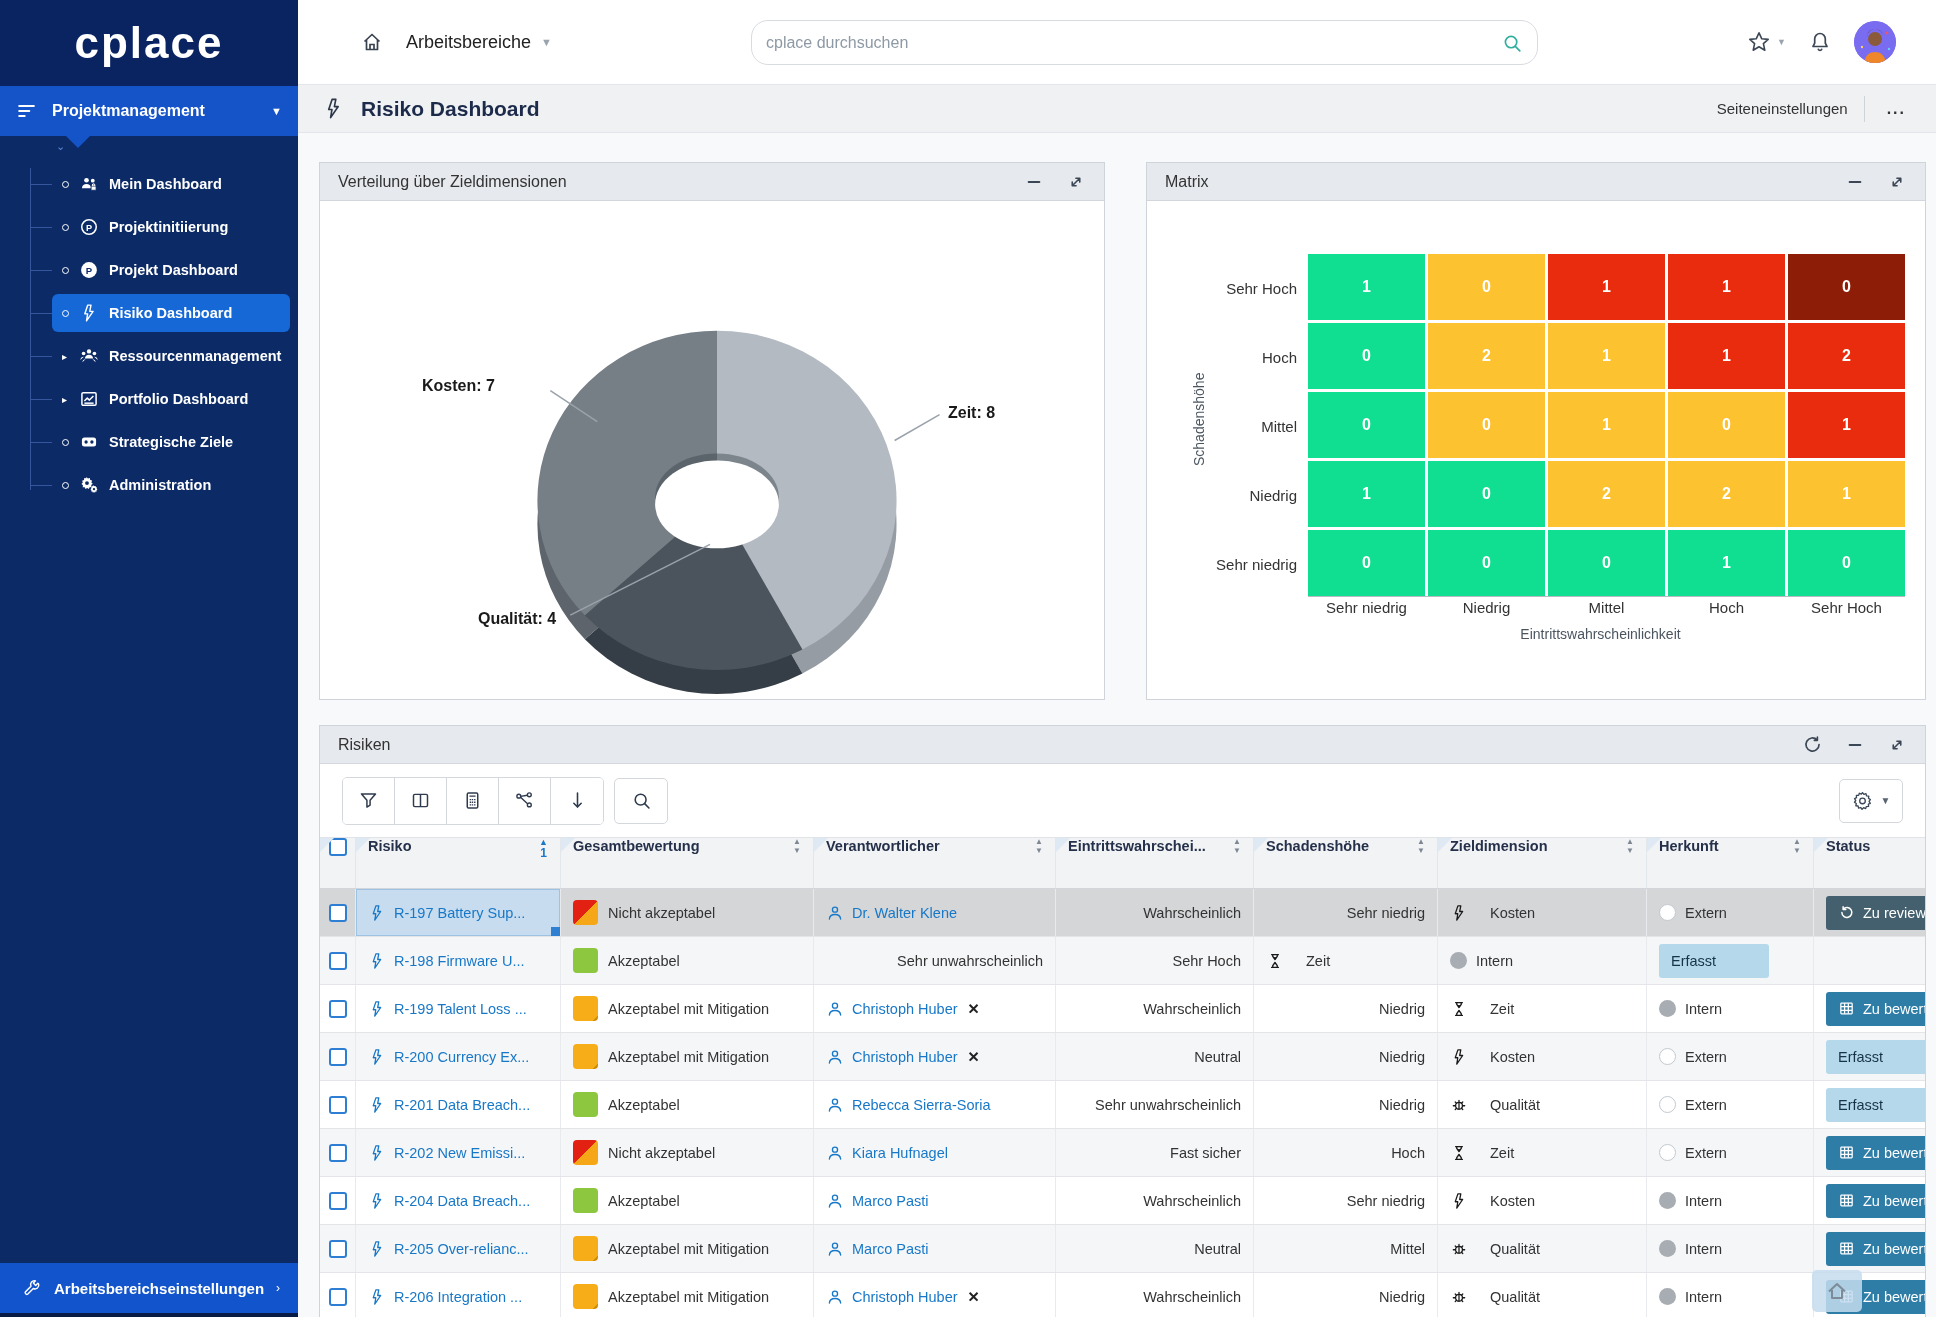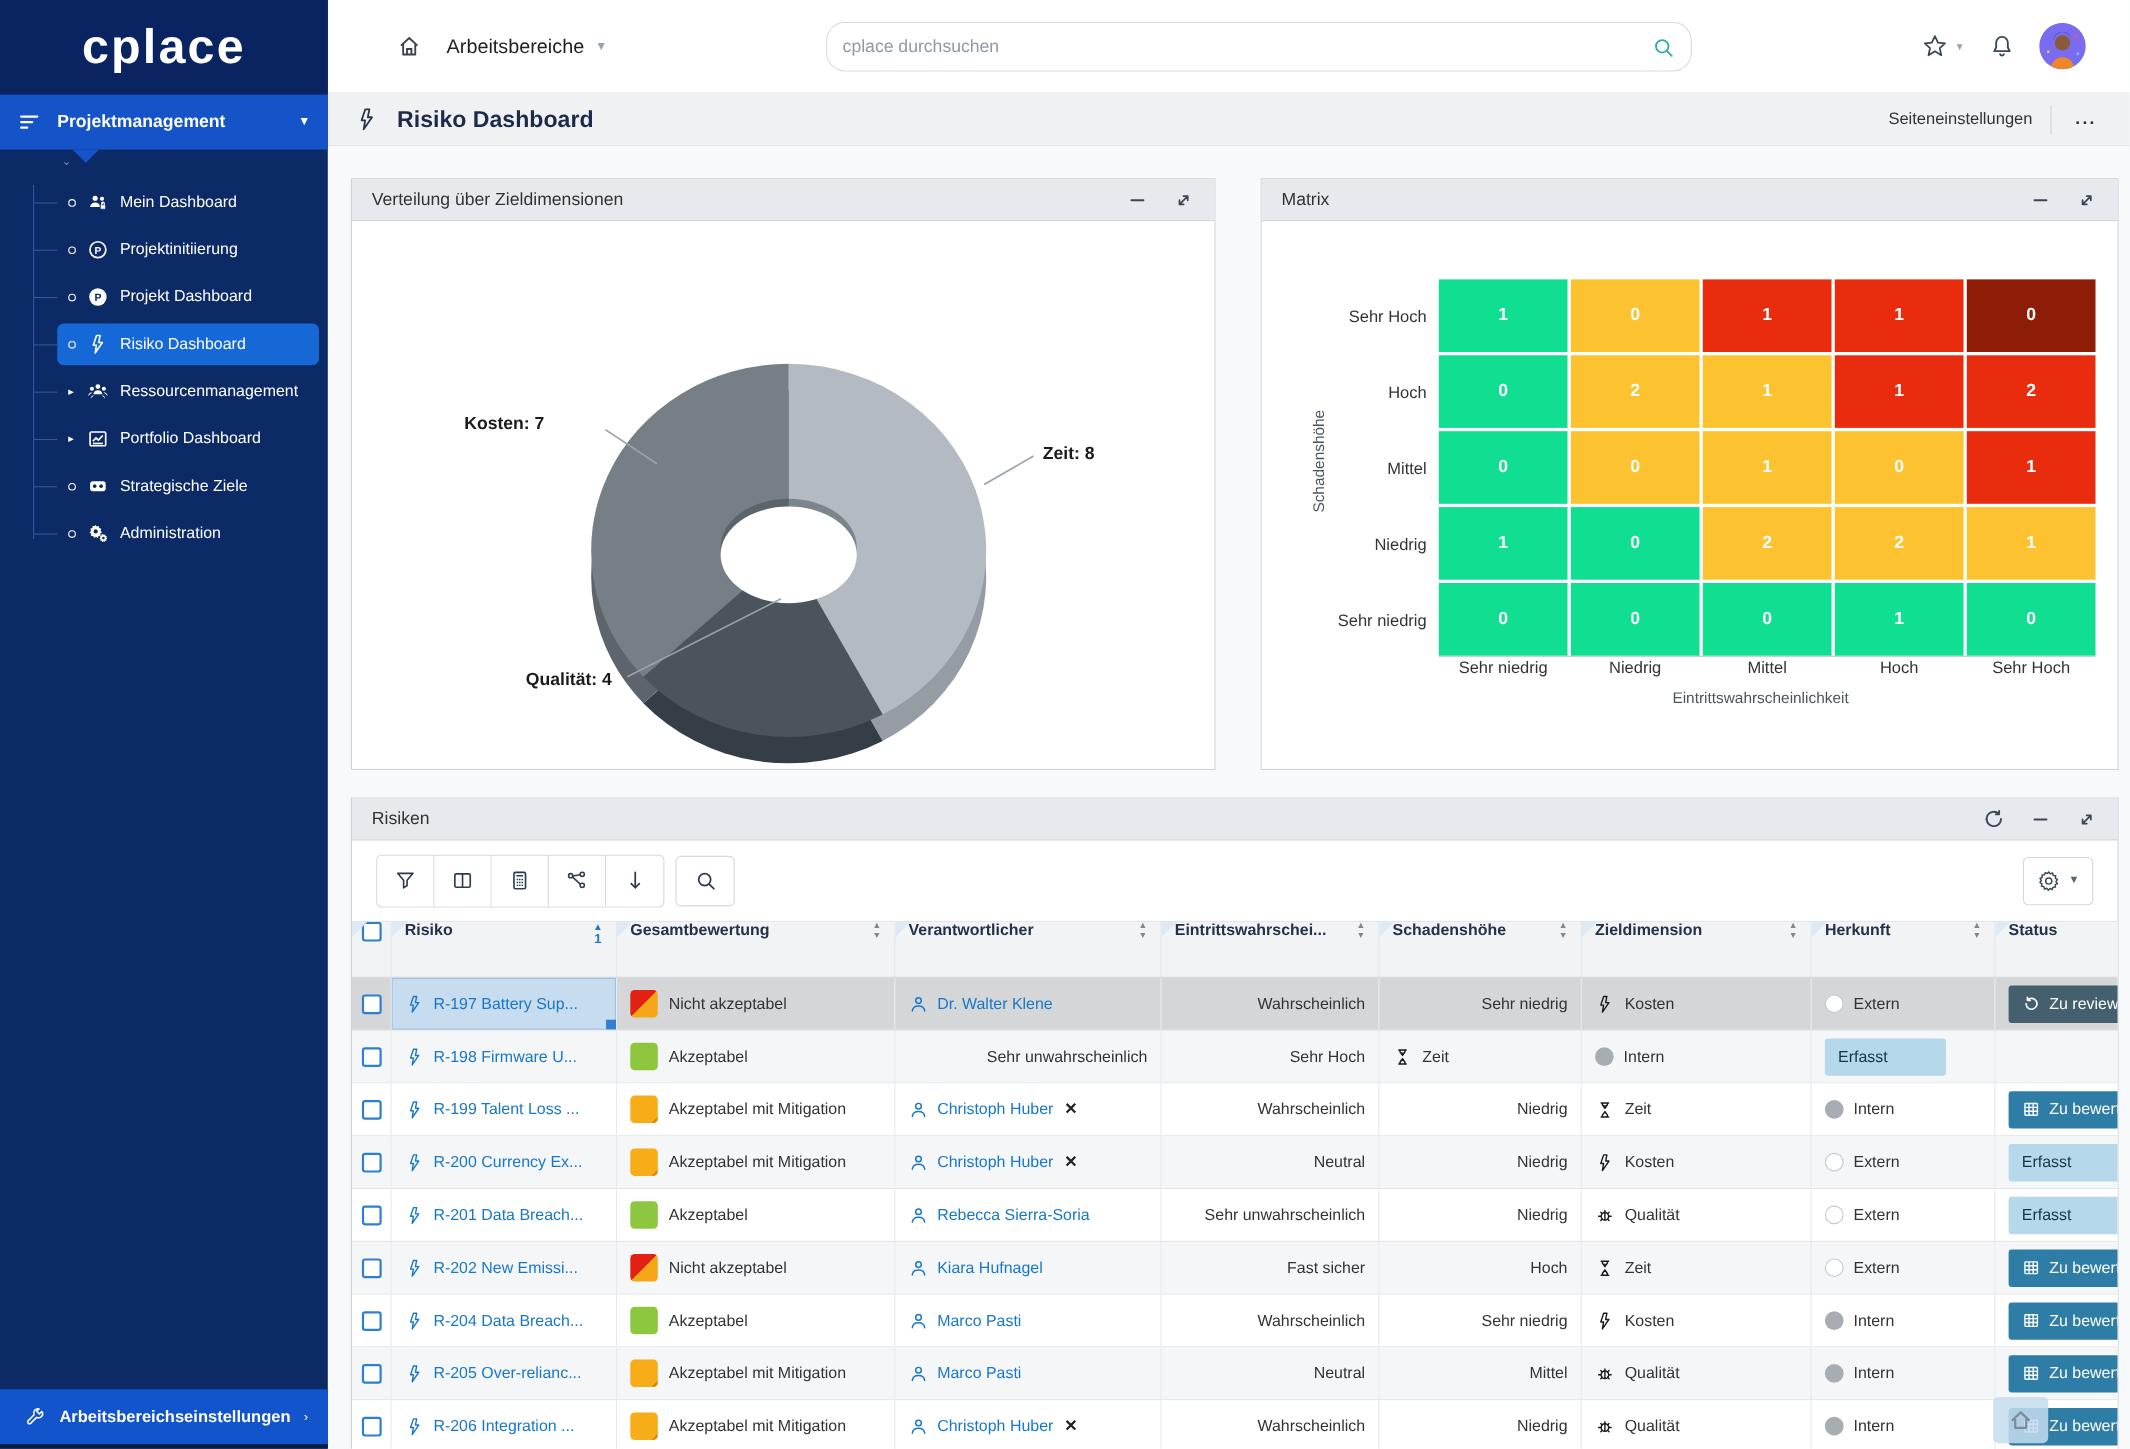--- a/index.html
+++ b/index.html
@@ -16,21 +16,21 @@
   .ws-band::after{content:"";position:absolute;left:66px;top:50px;border:12px solid transparent;border-top-color:#1453c8}
   .tree-caret{position:absolute;left:56px;top:140px;color:#5d87d8;font-size:11px}
   .nav{position:absolute;top:160px;left:0;right:0}
   .trunk{position:absolute;left:30px;top:8px;width:1px;height:322px;background:#35559c}
   .nav ul{list-style:none}
   .nav li{position:relative;margin:5px 8px 5px 52px;height:38px;display:flex;align-items:center;gap:10px;padding:0 10px;border-radius:6px;cursor:pointer}
   .nav li::before{content:"";position:absolute;left:-22px;top:50%;width:22px;height:1px;background:#35559c}
   .nav li.selected{background:#1568d6}
   .bullet{width:7px;height:7px;border:1.5px solid #fff;border-radius:50%;flex:none}
   .branch-caret{width:7px;color:#fff;font-size:10px;flex:none}
-  .nav .lab{font-size:14.5px;font-weight:400;white-space:nowrap}
+  .nav .lab{font-size:14.5px;font-weight:700;white-space:nowrap}
   .ws-settings{position:absolute;left:0;right:0;bottom:4px;height:50px;background:#1254cb;display:flex;align-items:center;gap:12px;padding:0 22px;cursor:pointer}
   .ws-settings .lab{font-size:15px;font-weight:bold}
   
   .main{position:absolute;left:298px;top:0;right:0;bottom:0}
   .topbar{position:absolute;left:0;right:0;top:0;height:85px;background:#fff;border-bottom:1px solid #e3e6ea;display:flex;align-items:center}
   .tb-home{margin-left:62px;color:#39434f}
   .tb-ws{margin-left:22px;font-size:18px;color:#222;font-weight:500}
   .tb-caret{margin-left:10px;color:#9aa4ae;font-size:11px}
   .searchbox{position:absolute;left:453px;top:20px;width:787px;height:45px;border:1px solid #d8dce1;border-radius:17px;display:flex;align-items:center;padding:0 14px;background:#fff}
   .searchbox input{border:none;outline:none;flex:1;font-size:16px;color:#333;font-family:inherit}
@@ -95,21 +95,21 @@
   .handle{position:absolute;right:0;bottom:0;width:9px;height:9px;background:#2f7fd2;display:none}
   .trow.v-selected .handle{display:block}
   .bw{width:25px;height:25px;border-radius:4px;margin-right:10px;flex:none}
   .c-bew.v-red .bw{background:linear-gradient(135deg,#e32113 50%,#f6a718 50%)}
   .c-bew.v-green .bw{background:#8dc63f}
   .c-bew.v-amber .bw{background:linear-gradient(315deg,#cf8a06 0 11%,#f6ad18 11%)}
   .c-ver{gap:8px}
   .rx{display:none;color:#222;font-weight:bold;margin-left:2px;cursor:pointer}
   .c-ver.v-true .rx{display:inline}
   .num{justify-content:flex-end;text-align:right}
-  .c-ziel{gap:9px}
+  .c-ziel{gap:22px}
   .zi{display:none;color:#1a1a1a}
   .c-ziel.v-kosten .zi-kosten{display:inline-block}
   .c-ziel.v-zeit .zi-zeit{display:inline-block}
   .c-ziel.v-qualitaet .zi-qual{display:inline-block}
   .hk-dot{width:17px;height:17px;border-radius:50%;margin-right:9px;flex:none}
   .c-her.v-extern .hk-dot{background:#fff;border:1.5px solid #c3c9cf}
   .c-her.v-intern .hk-dot{background:#a7adb3}
   .c-stat{padding-right:0}
   .badge{display:flex;align-items:center;gap:8px;height:34px;padding:0 12px;border-radius:3px;font-size:14.5px;font-weight:500;flex:none;min-width:170px}
   .c-stat.v-review .badge{background:#44606f;color:#fff}

